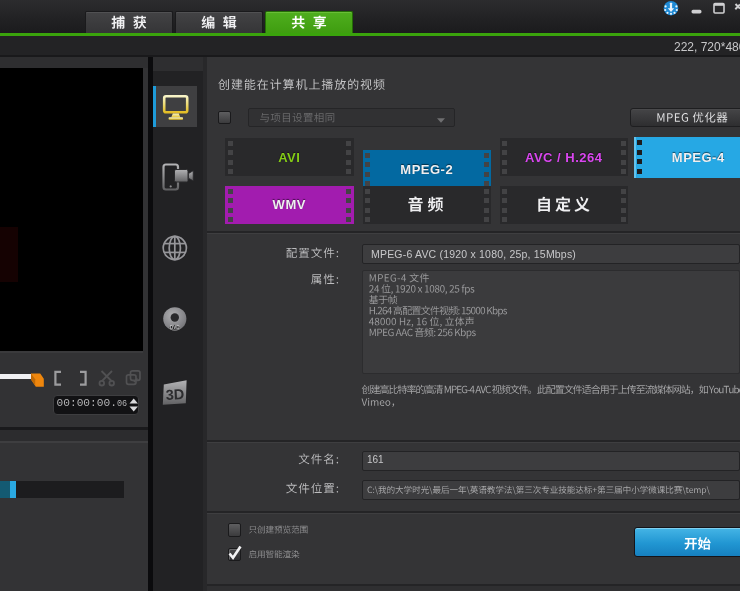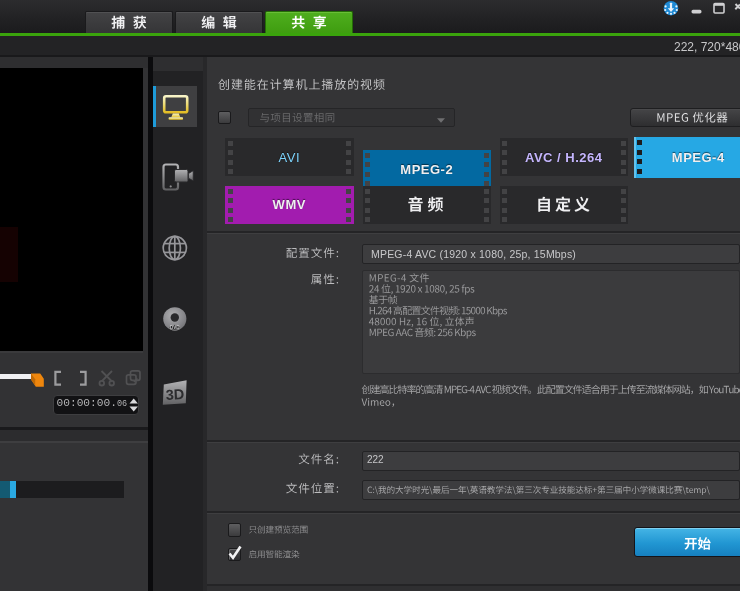--- a/index.html
+++ b/index.html
@@ -45,31 +45,31 @@
 <div class="abs" style="left:203px;top:57px;width:4px;height:534px;background:#28282a"></div>
 <div class="abs" style="left:207px;top:57px;width:533px;height:534px;background:#343436"></div>
 
 <div class="abs" style="left:218px;top:111px;width:13px;height:13px;background:linear-gradient(180deg,#5e5e60,#3b3b3d);border:1px solid #1a1a1c;border-radius:2px"></div>
 <div class="abs" style="left:248px;top:108px;width:207px;height:19px;background:#313133;border:1px solid #252527;border-radius:2px"></div>
 <div class="abs" style="left:630px;top:108px;width:128px;height:19px;background:linear-gradient(180deg,#454547,#2e2e30);border:1px solid #1e1e20;border-radius:3px;box-shadow:inset 0 1px 0 #4a4a4c"></div>
 
 <div style="position:absolute;left:225.0px;top:138.0px;width:128.5px;height:38.0px;background:#29292b;">
       <div style="position:absolute;top:0;width:5px;height:100%;background-image:repeating-linear-gradient(180deg,transparent 0px,transparent 3px,#434345 3px,#434345 8px,transparent 8px,transparent 9.5px);left:2.5px"></div>
       <div style="position:absolute;top:0;width:5px;height:100%;background-image:repeating-linear-gradient(180deg,transparent 0px,transparent 3px,#434345 3px,#434345 8px,transparent 8px,transparent 9.5px);right:2.5px"></div>
-      <div style="position:absolute;left:0;top:0;width:100%;height:100%;display:flex;align-items:center;justify-content:center;font-weight:normal;font-size:13px;color:#7dd3fc;letter-spacing:0.5px;text-shadow:0 -1px 1px rgba(0,0,0,0.55)">AVI</div>
+      <div style="position:absolute;left:0;top:0;width:100%;height:100%;display:flex;align-items:center;justify-content:center;font-weight:bold;font-size:13px;color:#84cc16;letter-spacing:0.5px;text-shadow:0 -1px 1px rgba(0,0,0,0.55)">AVI</div>
     </div>
     <div style="position:absolute;left:362.5px;top:150px;width:128.5px;height:38.0px;background:#0369a1;">
       <div style="position:absolute;top:0;width:5px;height:100%;background-image:repeating-linear-gradient(180deg,transparent 0px,transparent 3px,#434345 3px,#434345 8px,transparent 8px,transparent 9.5px);left:2.5px"></div>
       <div style="position:absolute;top:0;width:5px;height:100%;background-image:repeating-linear-gradient(180deg,transparent 0px,transparent 3px,#434345 3px,#434345 8px,transparent 8px,transparent 9.5px);right:2.5px"></div>
       <div style="position:absolute;left:0;top:0;width:100%;height:100%;display:flex;align-items:center;justify-content:center;font-weight:bold;font-size:13px;color:#efeff1;letter-spacing:0.5px;text-shadow:0 -1px 1px rgba(0,0,0,0.55)">MPEG-2</div>
     </div>
     <div style="position:absolute;left:499.5px;top:138.0px;width:128.5px;height:38.0px;background:#29292b;">
       <div style="position:absolute;top:0;width:5px;height:100%;background-image:repeating-linear-gradient(180deg,transparent 0px,transparent 3px,#434345 3px,#434345 8px,transparent 8px,transparent 9.5px);left:2.5px"></div>
       <div style="position:absolute;top:0;width:5px;height:100%;background-image:repeating-linear-gradient(180deg,transparent 0px,transparent 3px,#434345 3px,#434345 8px,transparent 8px,transparent 9.5px);right:2.5px"></div>
-      <div style="position:absolute;left:0;top:0;width:100%;height:100%;display:flex;align-items:center;justify-content:center;font-weight:bold;font-size:13px;color:#c4b5fd;letter-spacing:0.5px;text-shadow:0 -1px 1px rgba(0,0,0,0.55)">AVC / H.264</div>
+      <div style="position:absolute;left:0;top:0;width:100%;height:100%;display:flex;align-items:center;justify-content:center;font-weight:bold;font-size:13px;color:#d946ef;letter-spacing:0.5px;text-shadow:0 -1px 1px rgba(0,0,0,0.55)">AVC / H.264</div>
     </div>
     <div style="position:absolute;left:634.0px;top:136.5px;width:128.5px;height:41.0px;background:#26a8e4;">
       <div style="position:absolute;left:0;top:0;width:2px;height:100%;background:#7ecdf0;opacity:0.7"></div>
       <div style="position:absolute;top:0;width:5px;height:100%;background-image:repeating-linear-gradient(180deg,transparent 0px,transparent 3px,#1c1c1e 3px,#1c1c1e 8px,transparent 8px,transparent 9.5px);left:2.5px"></div>
       <div style="position:absolute;left:0;top:0;width:100%;height:100%;display:flex;align-items:center;justify-content:center;font-weight:bold;font-size:13px;color:#efeff1;letter-spacing:0.5px;text-shadow:0 -1px 1px rgba(0,0,0,0.55)">MPEG-4</div>
     </div>
     <div style="position:absolute;left:225.0px;top:185.5px;width:128.5px;height:38.0px;background:#a21caf;">
       <div style="position:absolute;top:0;width:5px;height:100%;background-image:repeating-linear-gradient(180deg,transparent 0px,transparent 3px,#434345 3px,#434345 8px,transparent 8px,transparent 9.5px);left:2.5px"></div>
       <div style="position:absolute;top:0;width:5px;height:100%;background-image:repeating-linear-gradient(180deg,transparent 0px,transparent 3px,#434345 3px,#434345 8px,transparent 8px,transparent 9.5px);right:2.5px"></div>
       <div style="position:absolute;left:0;top:0;width:100%;height:100%;display:flex;align-items:center;justify-content:center;font-weight:bold;font-size:13px;color:#efeff1;letter-spacing:0.5px;text-shadow:0 -1px 1px rgba(0,0,0,0.55)">WMV</div>
@@ -80,29 +80,29 @@
     </div>
     <div style="position:absolute;left:499.5px;top:185.5px;width:128.5px;height:38.0px;background:#29292b;">
       <div style="position:absolute;top:0;width:5px;height:100%;background-image:repeating-linear-gradient(180deg,transparent 0px,transparent 3px,#434345 3px,#434345 8px,transparent 8px,transparent 9.5px);left:2.5px"></div>
       <div style="position:absolute;top:0;width:5px;height:100%;background-image:repeating-linear-gradient(180deg,transparent 0px,transparent 3px,#434345 3px,#434345 8px,transparent 8px,transparent 9.5px);right:2.5px"></div>
     </div>
 
 <div class="abs" style="left:207px;top:231px;width:533px;height:2px;background:#242426"></div>
 <div class="abs" style="left:207px;top:233px;width:533px;height:1px;background:#3e3e40"></div>
 
 <div class="abs" style="left:362px;top:244px;width:378px;height:20px;background:#3d3d3f;border:1px solid #232325;border-radius:2px"></div>
-<div class="abs" style="left:371px;top:247.5px;font-size:10.5px;letter-spacing:0.2px;color:#c8c8ca;white-space:nowrap">MPEG-4 AVC (1920 x 1080, 25p, 15Mbps)</div>
+<div class="abs" style="left:371px;top:247.5px;font-size:10.5px;letter-spacing:0.2px;color:#c8c8ca;white-space:nowrap">MPEG-6 AVC (1920 x 1080, 25p, 15Mbps)</div>
 
 <div class="abs" style="left:362px;top:270px;width:378px;height:104px;background:#3b3b3d;border:1px solid #2c2c2e;border-radius:2px"></div>
 
 <div class="abs" style="left:207px;top:440px;width:533px;height:2px;background:#242426"></div>
 <div class="abs" style="left:207px;top:442px;width:533px;height:1px;background:#3e3e40"></div>
 
 <div class="abs" style="left:362px;top:451px;width:378px;height:20px;background:#3d3d3f;border:1px solid #232325;border-radius:2px"></div>
-<div class="abs" style="left:367px;top:453.5px;font-size:10px;color:#c6c6c8">222</div>
+<div class="abs" style="left:367px;top:453.5px;font-size:10px;color:#c6c6c8">161</div>
 <div class="abs" style="left:362px;top:480px;width:378px;height:20px;background:#3d3d3f;border:1px solid #232325;border-radius:2px"></div>
 
 <div class="abs" style="left:207px;top:511px;width:533px;height:2px;background:#242426"></div>
 <div class="abs" style="left:207px;top:513px;width:533px;height:1px;background:#3e3e40"></div>
 
 <div class="abs" style="left:227.5px;top:523px;width:13.5px;height:13.5px;background:linear-gradient(180deg,#5e5e60,#3b3b3d);border:1px solid #1a1a1c;border-radius:2px"></div>
 <div class="abs" style="left:227.5px;top:547.5px;width:13.5px;height:13.5px;background:linear-gradient(180deg,#48484a,#2e2e30);border:1px solid #1a1a1c;border-radius:2px;box-shadow:inset 1px 1px 0 #6a6a6c"></div>
 
 <div class="abs" style="left:634px;top:527px;width:127px;height:30px;background:linear-gradient(180deg,#45b5e6,#2196d2 55%,#1680c0);border:1px solid #14141a;border-radius:3px;box-shadow:inset 0 1px 0 #7fd0f0"></div>
 

